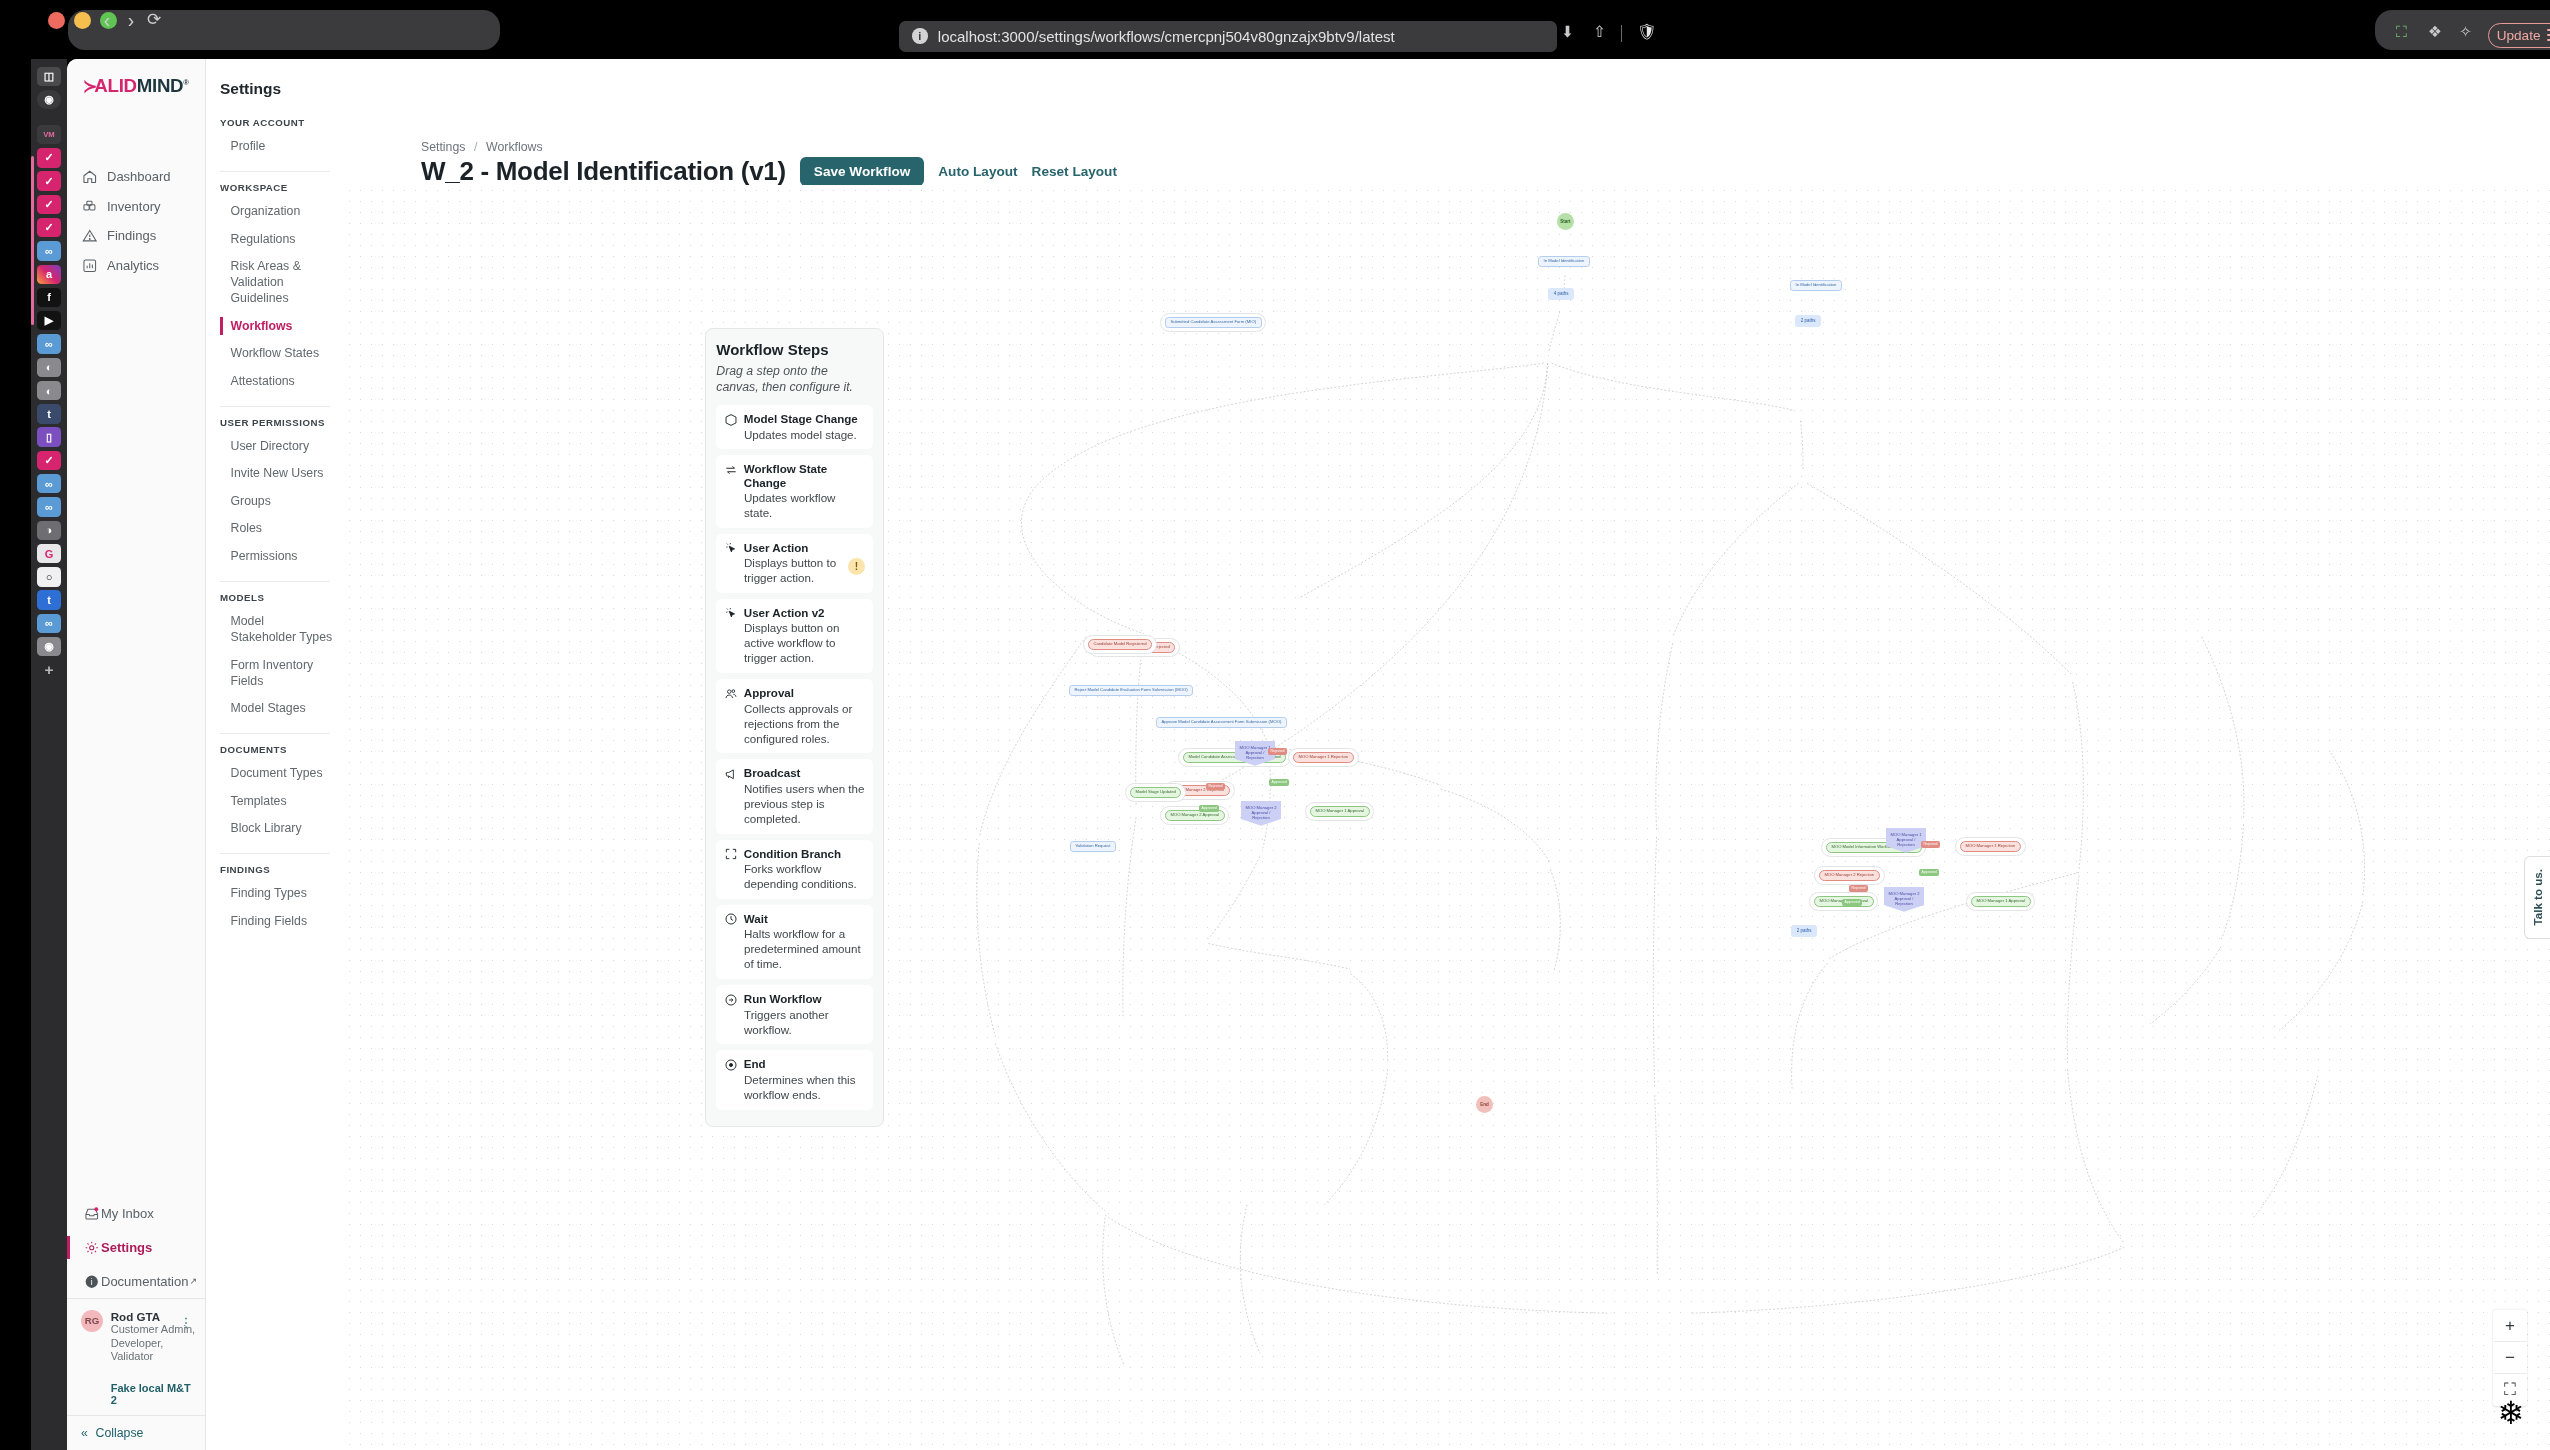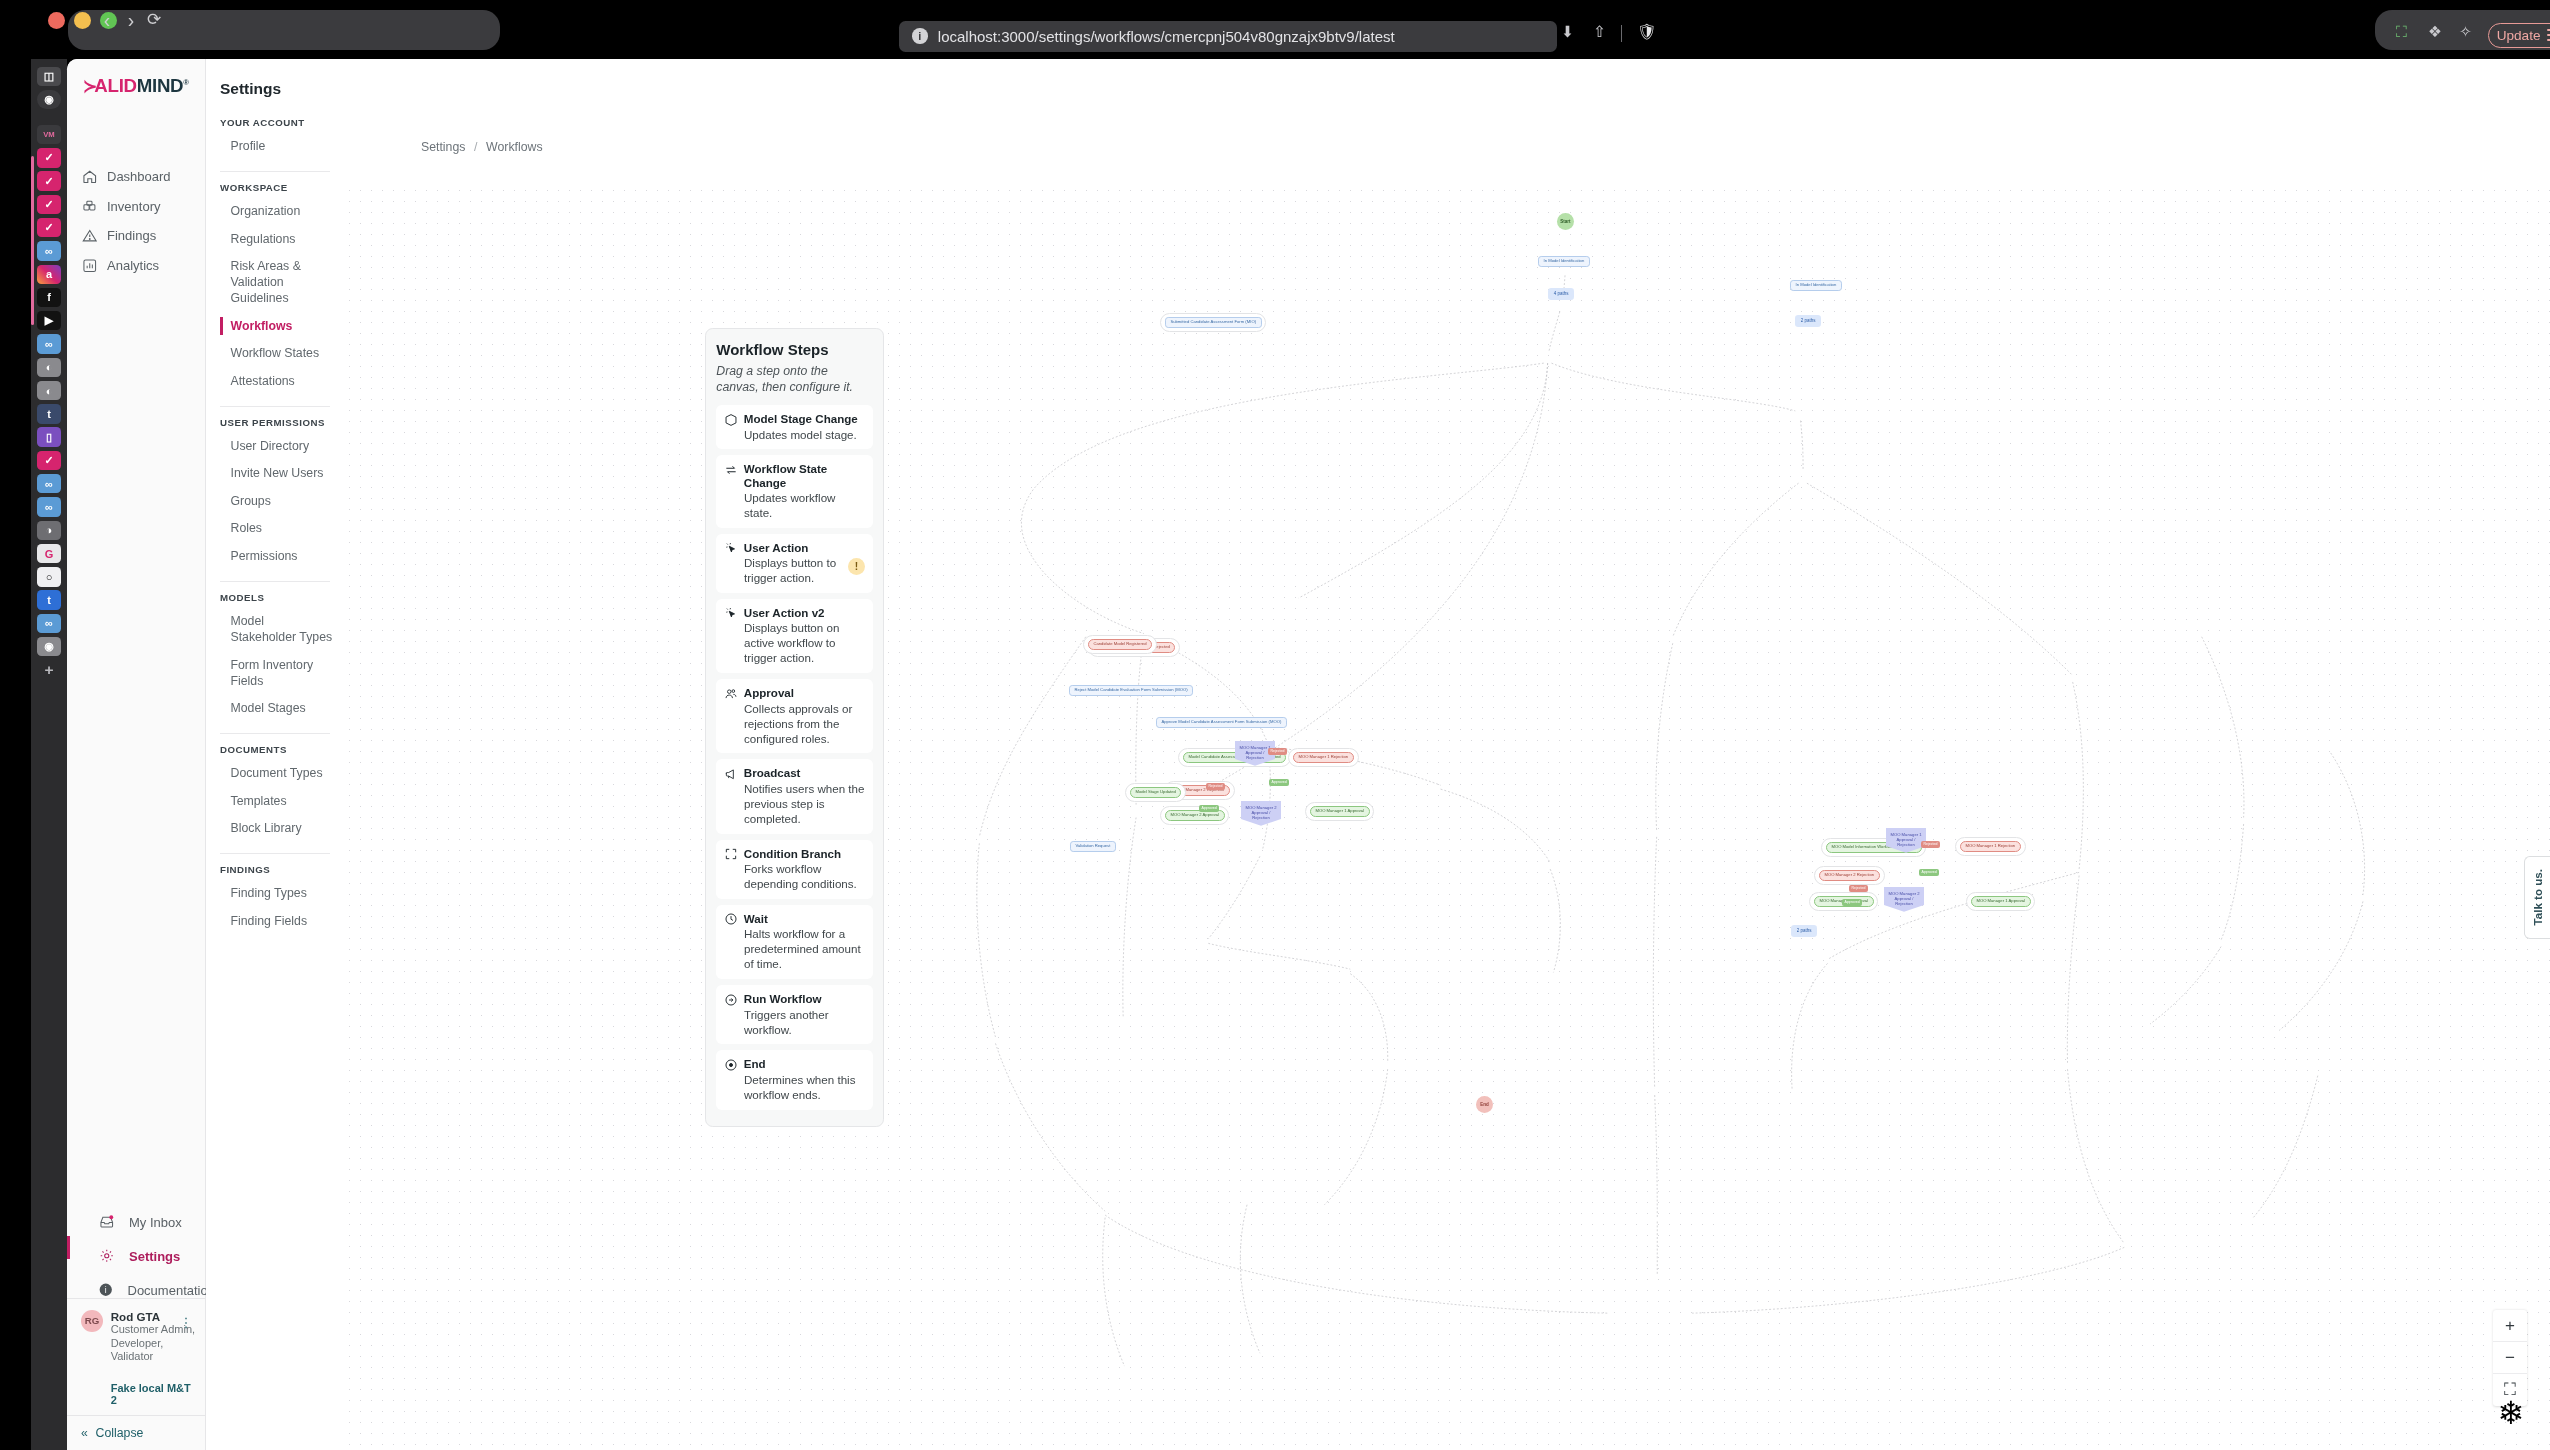--- a/index.html
+++ b/index.html
@@ -47,22 +47,22 @@
     background:#fafafa; border-right:0.6px solid #e6e6e8; }
   #logo { position:absolute; left:16px; top:15.5px; font-size:18.7px; font-weight:800; letter-spacing:-0.3px; }
   #logo .pink{ color:#d6246e;text-align:right; } #logo .dark{ color:#1d3640; }
   #logo .chev{ color:#d6246e; font-size:17px; margin-right:-2.6px; }
   #logo sup{ font-size:7.7px; vertical-align:super; color:#1d3640; }
   .navitem { position:absolute; left:14px; width:116px; height:23px; display:flex;
     align-items:center; gap:9px; color:#5a6166; font-size:13px; }
   .navicon { width:17px; height:17px; display:flex; align-items:center; justify-content:center; }
   .navicon svg { width:15.5px; height:15.5px; }
   #bottomnav { position:absolute; left:0; bottom:0; width:139px; }
-  .bnav { position:relative; height:34px; display:flex; align-items:flex-end; gap:14px;
-    padding-left:31px; color:#5a6166; font-size:13px; }
+  .bnav { position:relative; height:34px; display:flex; align-items:center; gap:1px;
+    padding-left:16px; color:#5a6166; font-size:13px; }
   .bnav.active { color:#ad1d5c; font-weight:600; }
   .bnav.active::before { content:''; position:absolute; left:0; top:5.2px; width:3.2px; height:23px; background:#c21e63; }
   #userbox { border-top:0.6px solid #e6e6e8; border-bottom:0.6px solid #e6e6e8; padding:10.3px 10.3px 9px 14px;
     display:flex; gap:7.7px; position:relative; }
   #avatar { width:22px; height:22px; border-radius:50%; background:#f2b8bc; color:#7d4a4e;
     font-size:9.7px; display:flex; align-items:center; justify-content:center; font-weight:600; flex:none; }
   #uname { font-size:11.6px; color:#2c3439; font-weight:600; }
   #urole { font-size:11px; color:#6b7276; line-height:1.25; }
   #uorg { font-size:11px; color:#1f5f68; font-weight:600; margin-top:18px; }
   #ukebab { position:absolute; right:13px; top:15.5px; color:#1f5f68; font-size:13px; letter-spacing:0.6px; }
@@ -341,20 +341,26 @@
     </div>
 
     <div id="main">
 
       <div id="breadcrumb">
         <span>Settings</span>
         <span class="sep">/</span>
         <span>Workflows</span>
       </div>
 
+      <div id="headerrow">
+        <div id="wftitle">W_2 - Model Identification (v1)</div>
+        <button id="savebtn">Save Workflow</button>
+        <span class="linkbtn">Auto Layout</span>
+        <span class="linkbtn">Reset Layout</span>
+      </div>
 
       <div id="canvas">
         <svg id="edges" viewBox="0 0 3420 1960" preserveAspectRatio="none">
           <g fill="none" stroke="#c2c2c7" stroke-width="1.1" stroke-dasharray="3 3">
             <path d="M1893 140 L1890 178"></path>
             <path d="M1885 196 C1875 230 1872 240 1868 258"></path>
             <path d="M1860 276 C1700 300 1200 320 1070 470 C1000 560 1130 660 1240 695"></path>
             <path d="M1872 276 C1980 320 2180 330 2250 350"></path>
             <path d="M1866 276 C1860 420 1700 520 1480 640"></path>
             <path d="M1866 276 C1850 560 1620 780 1330 940"></path>

